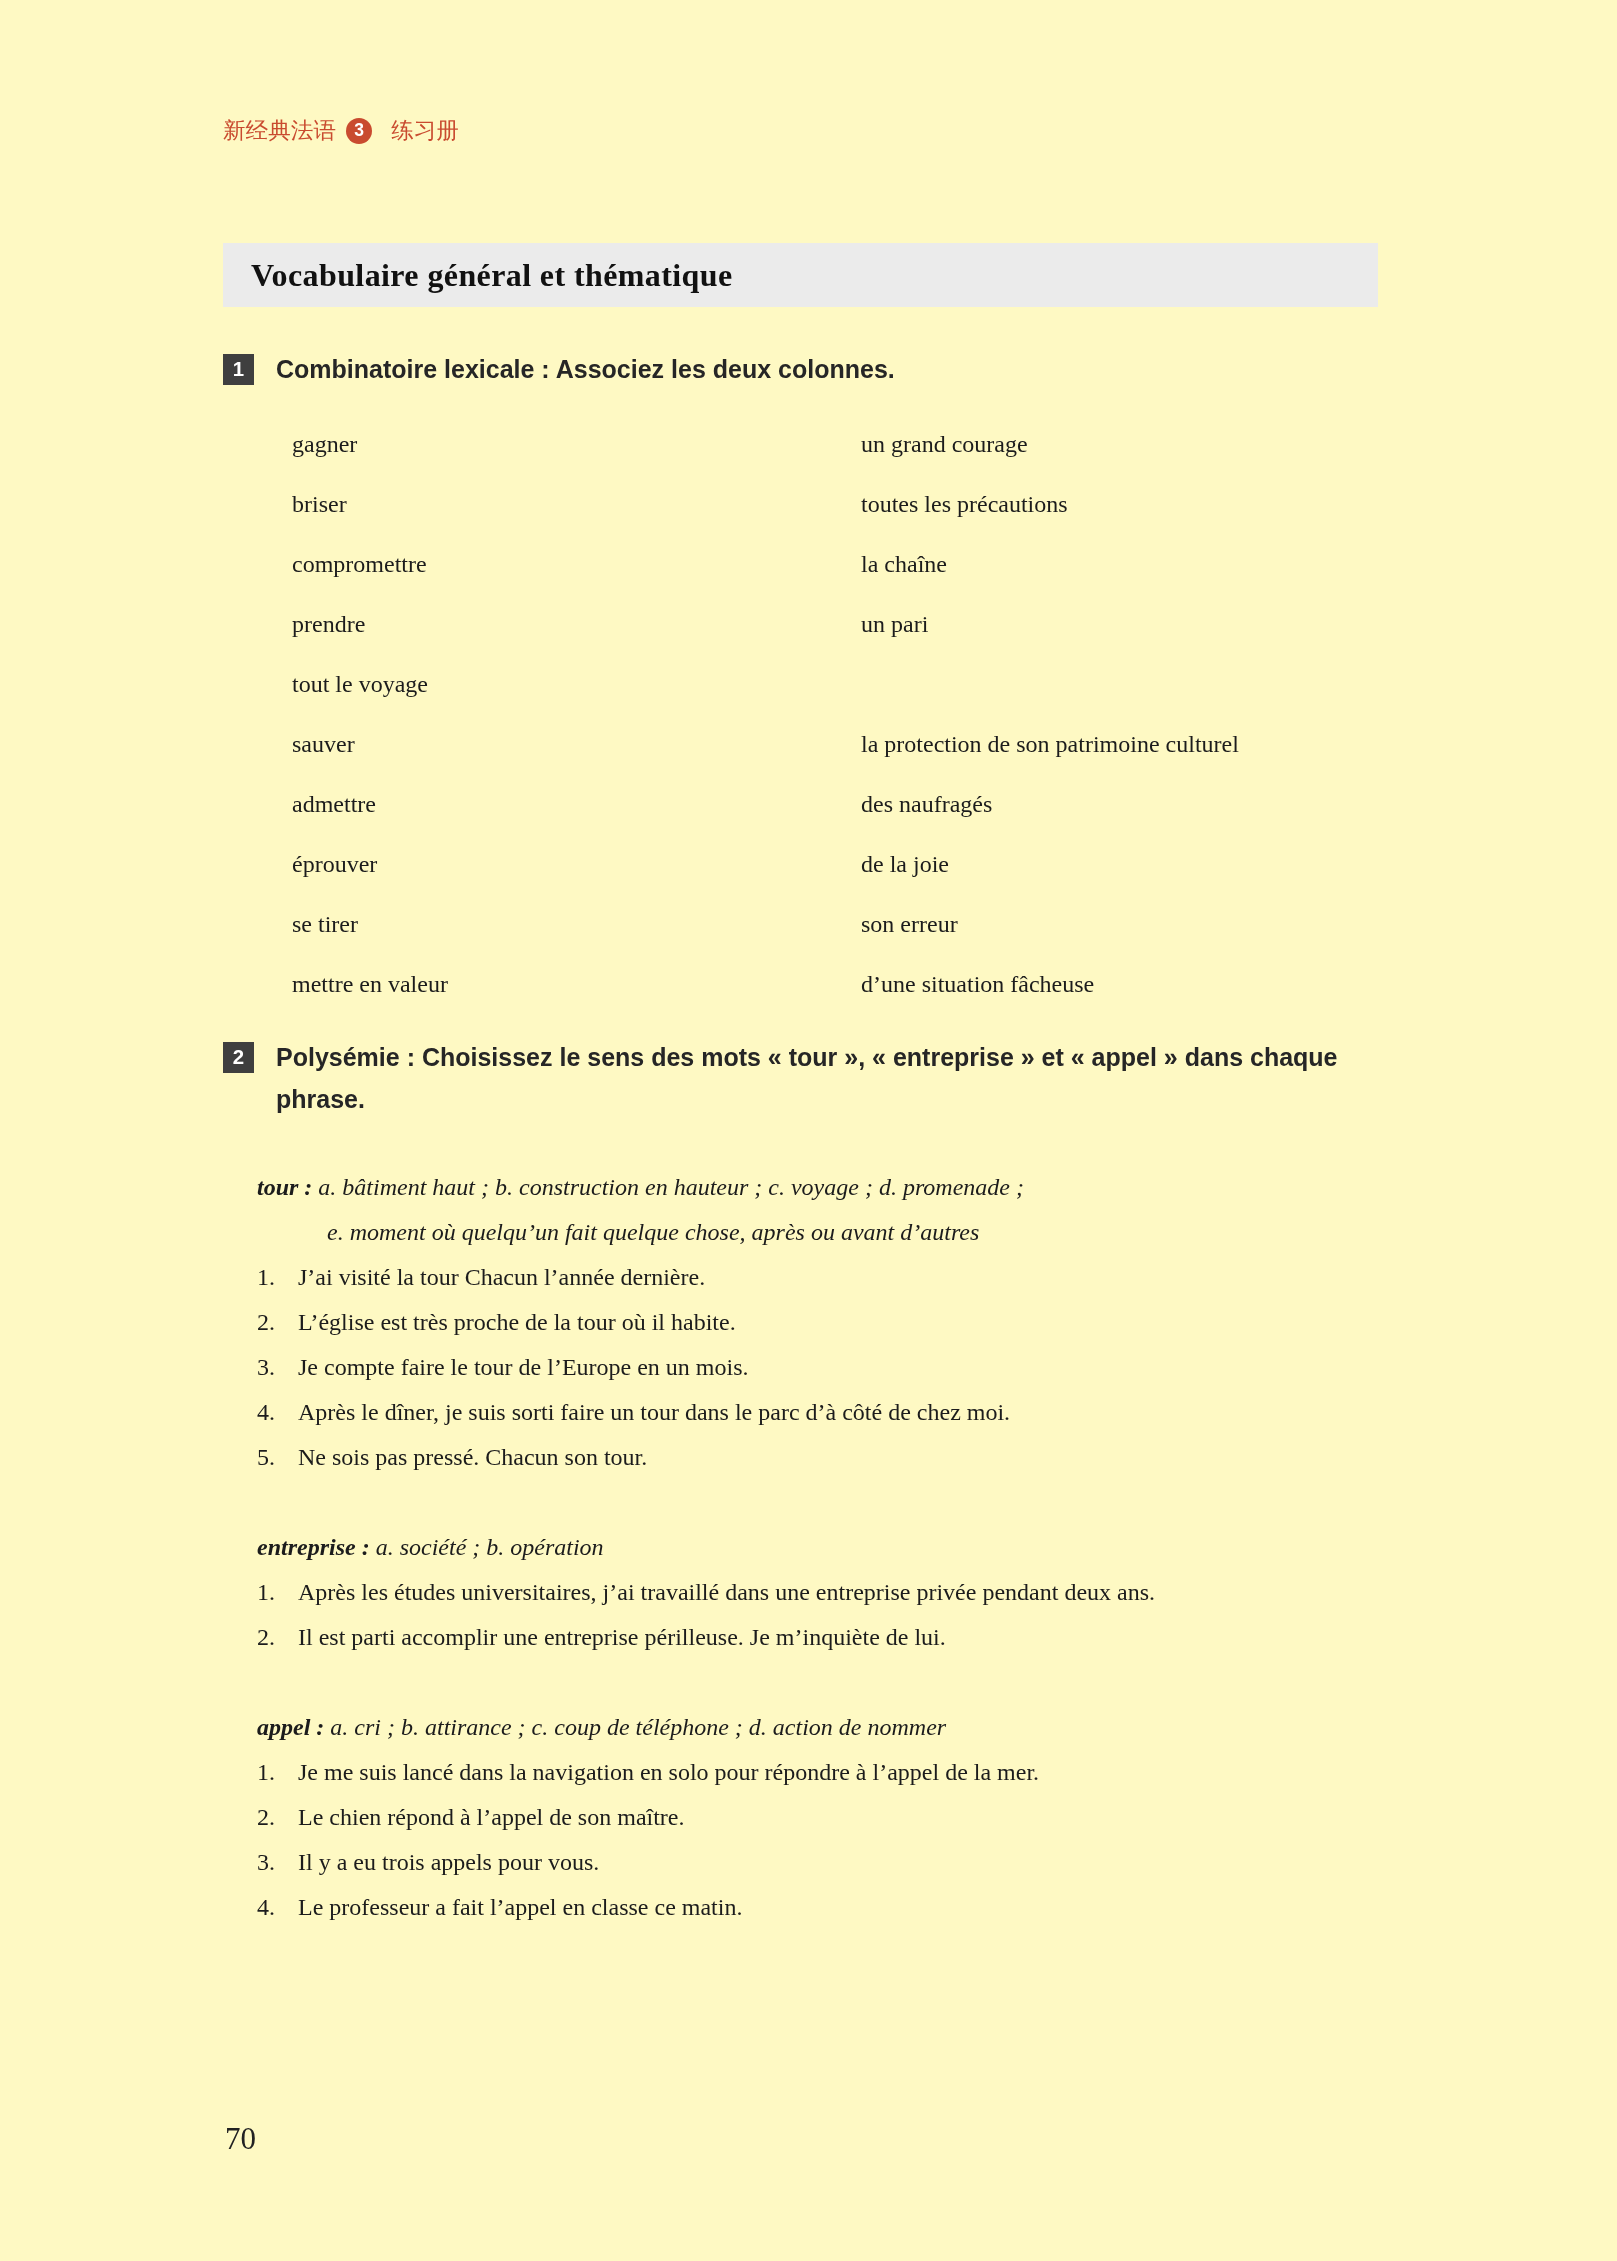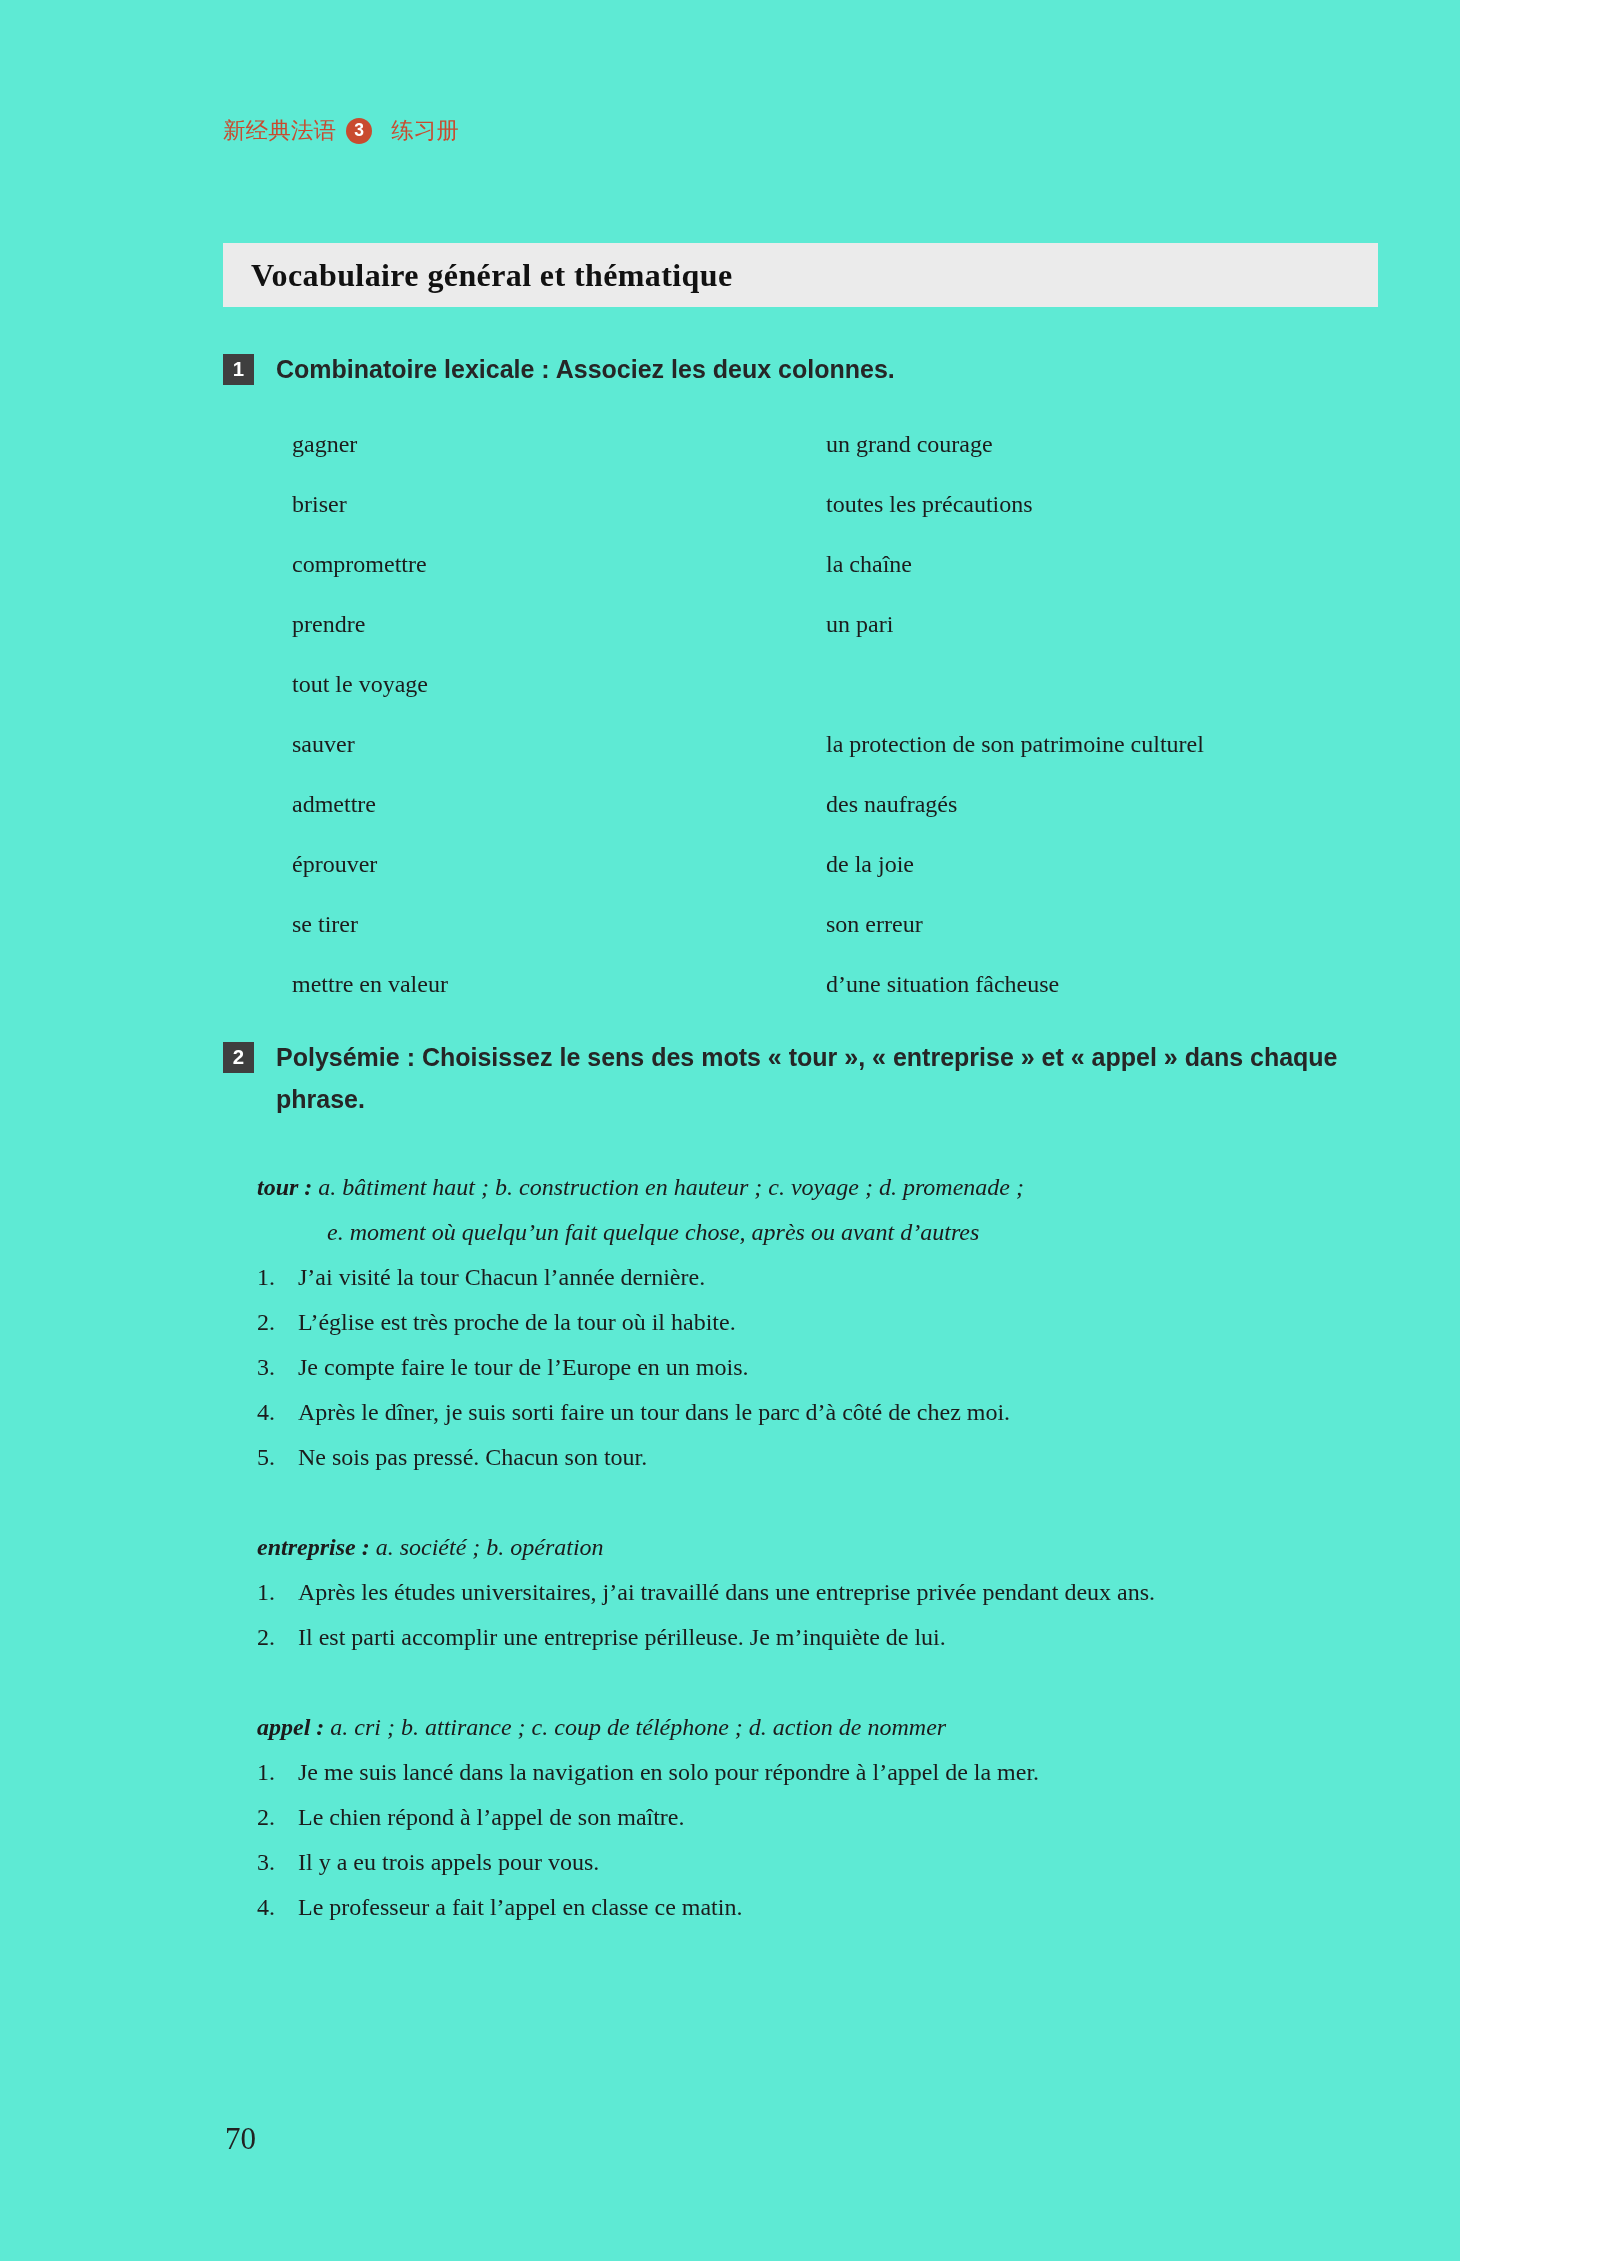--- a/index.html
+++ b/index.html
@@ -1,21 +1,21 @@
 <!DOCTYPE html>
 <html style="font-size:11.7px"><head>
 <meta charset="utf-8">
 <title>Workbook Page</title>
 <style>
   * { margin:0; padding:0; box-sizing:border-box; }
   html, body { background:#ffffff; }
   .page {
     position:relative;
-    width:1460px; height:2261px;
-    background:#5eead4;
+    width:1617px; height:2261px;
+    background:#fef9c3;
     color:#1c1c1c;
     font-family:"Liberation Serif", serif;
     overflow:hidden;
   }
 
   
   .doc-header {
     position:absolute; left:223px; top:115px;
     display:flex; align-items:center;
     font-family:"Liberation Sans", sans-serif;
@@ -62,20 +62,21 @@
     font-size:25px; font-weight:700; color:#262626;
     line-height:42px;
   }
 
   
   .match-list { margin-top:38px; margin-left:69px; }
   .match-row {
     display:flex;
     font-size:24px; line-height:32px;
     margin-bottom:28px;
+    gap:35px;
   }
   .match-left { width:534px; }
   .match-right { flex:1; }
 
   
   .exercise2 { margin-top:36px; }
   .groups { margin-left:34px; }
   .word-group { margin-top:45px; font-size:24px; line-height:45px; }
   .group-header .word { font-weight:700; font-style:italic; }
   .group-header .senses { font-style:italic; }

